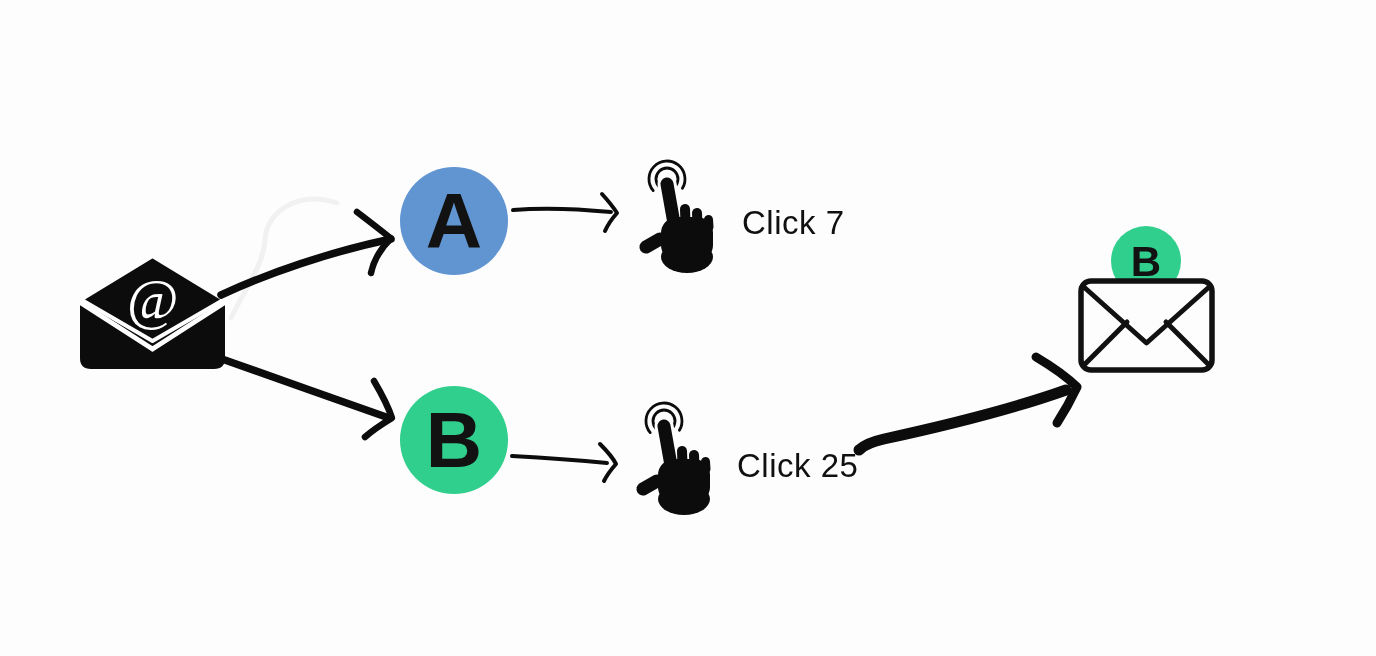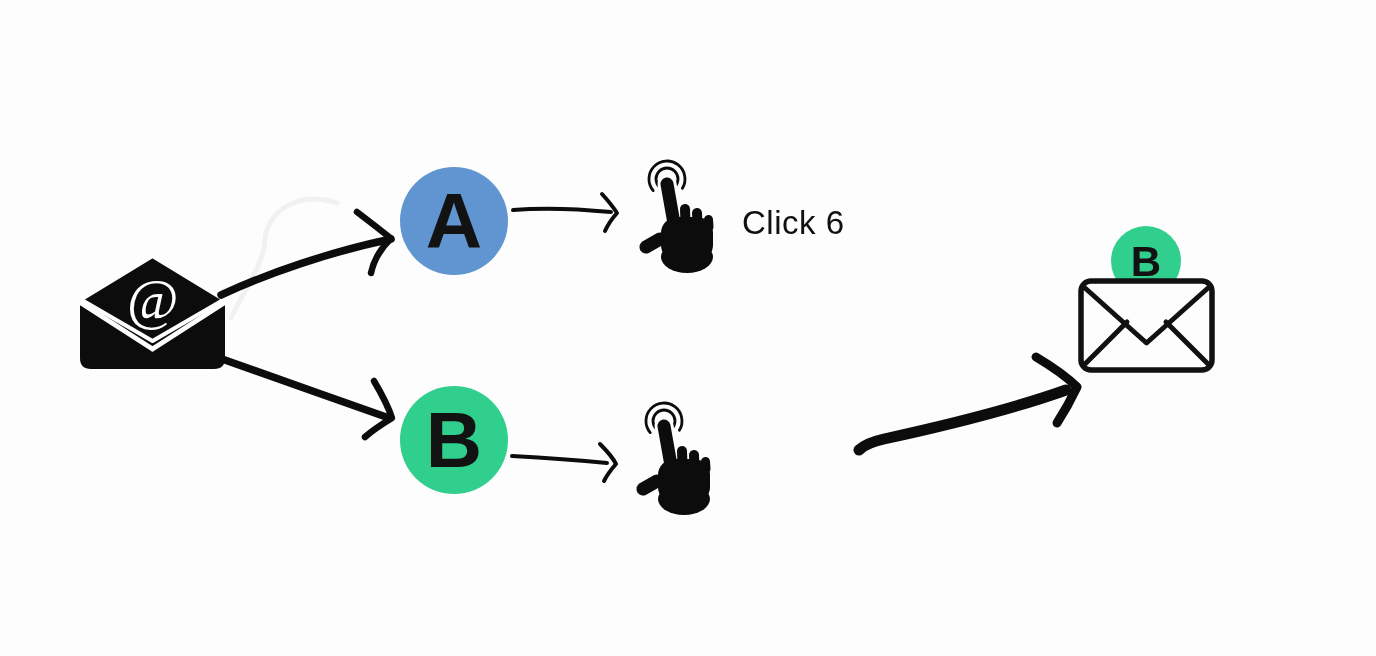--- a/index.html
+++ b/index.html
@@ -118,15 +118,16 @@
     <use href="#tap-icon" transform="translate(637,403)"></use>
   </svg>
 
   <div class="node-circle circle-a">
     <span>A</span>
   </div>
   <div class="node-circle circle-b">
     <span>B</span>
   </div>
 
-  <div class="click-label click-label-a">Click 6</div>
+  <div class="click-label click-label-a">Click 7</div>
+  <div class="click-label click-label-b">Click 25</div>
 
 </div>
 
 </body></html>

